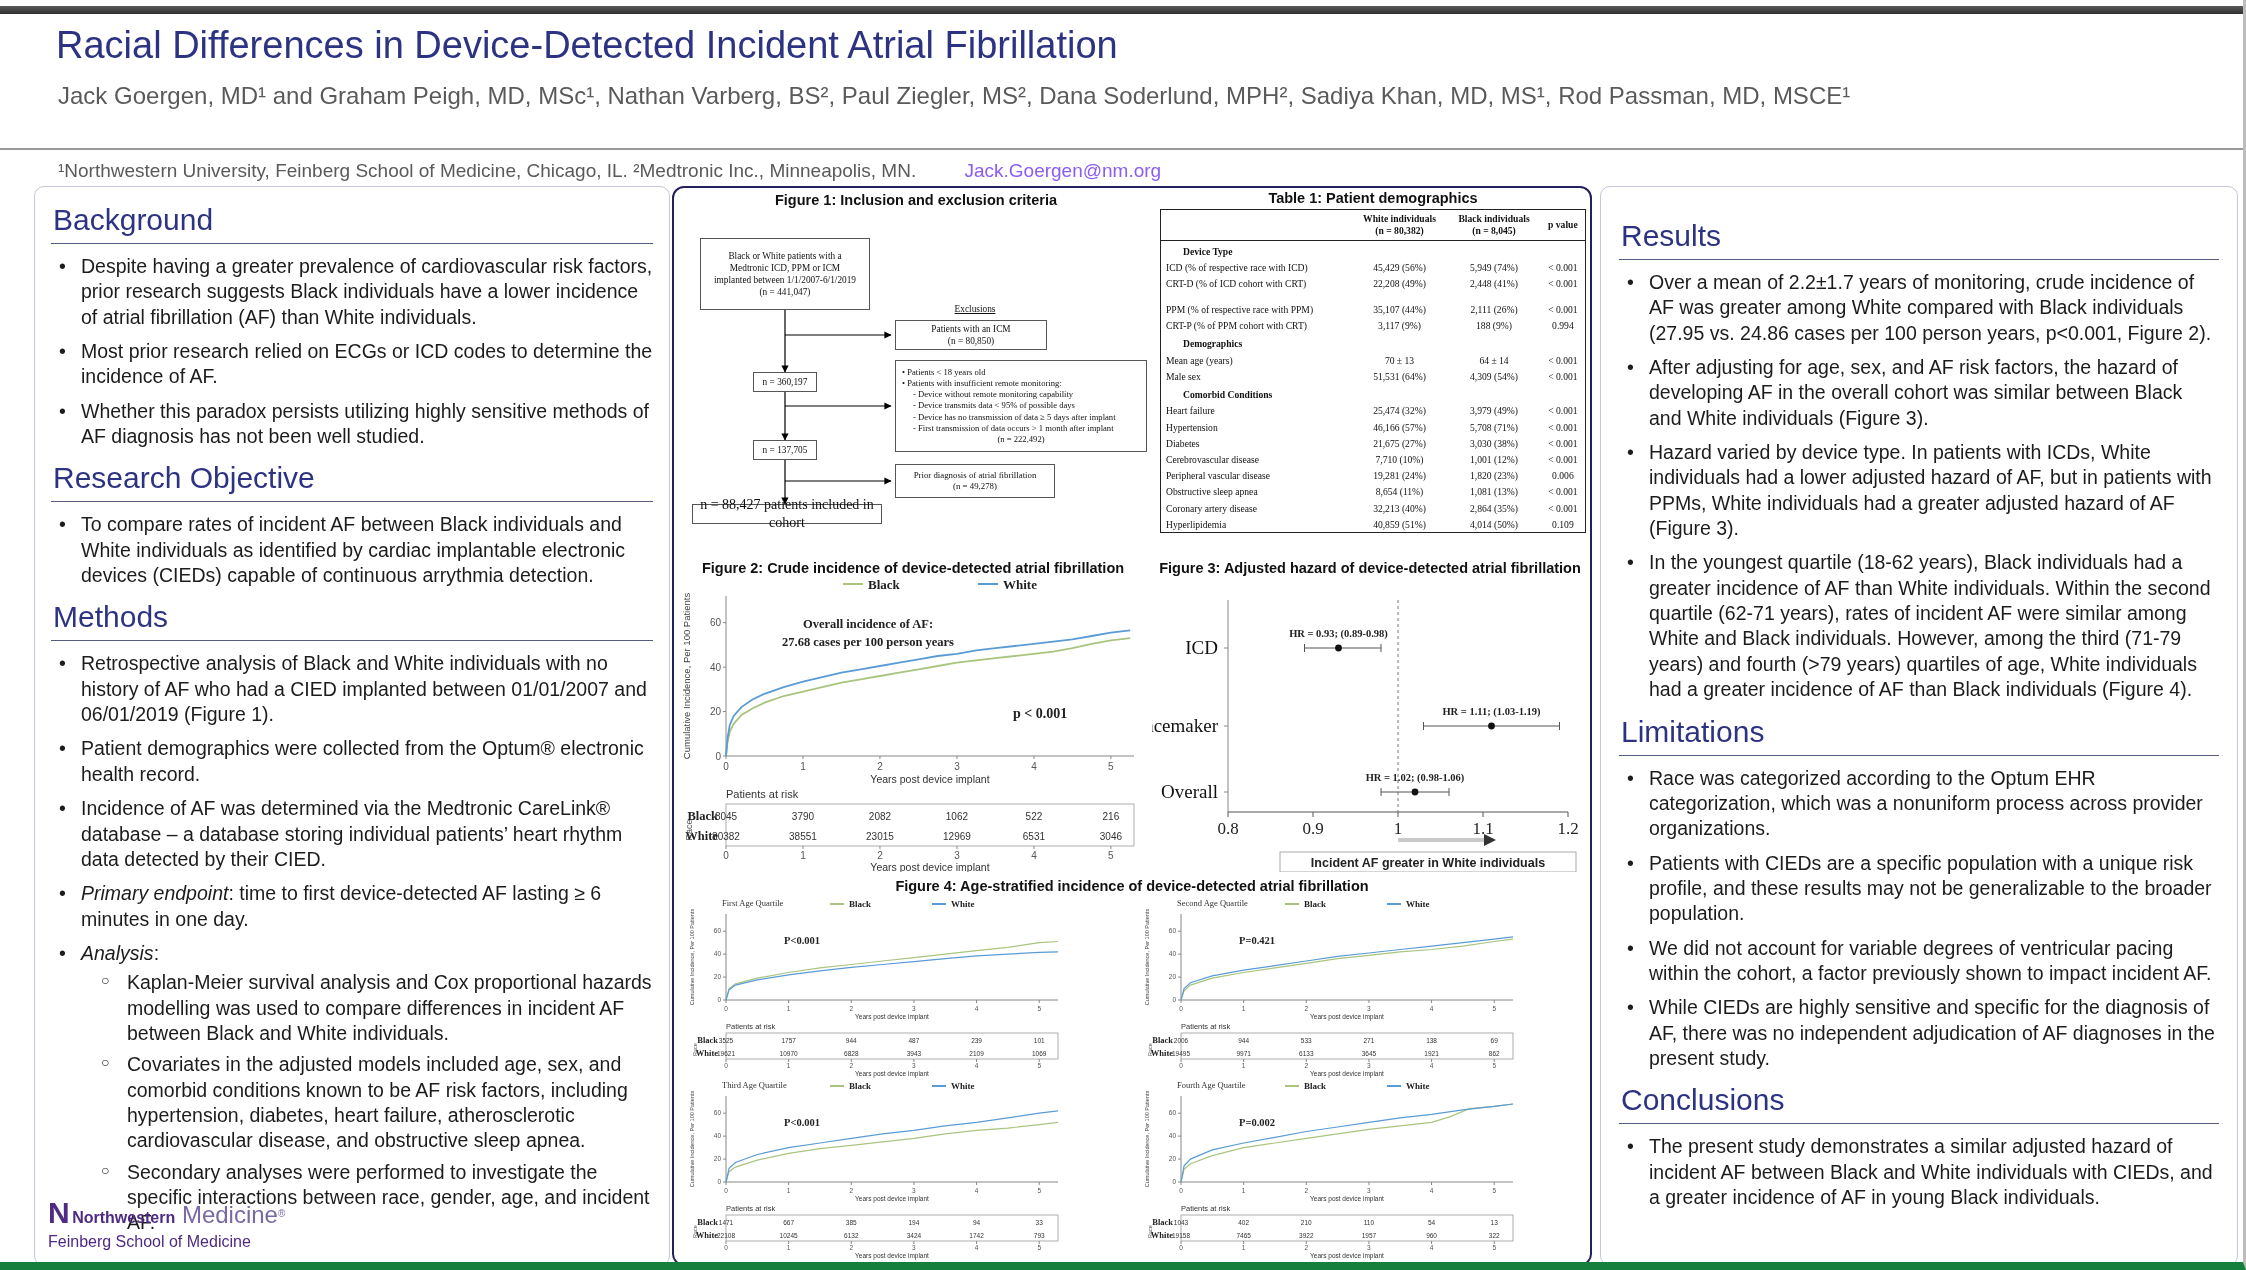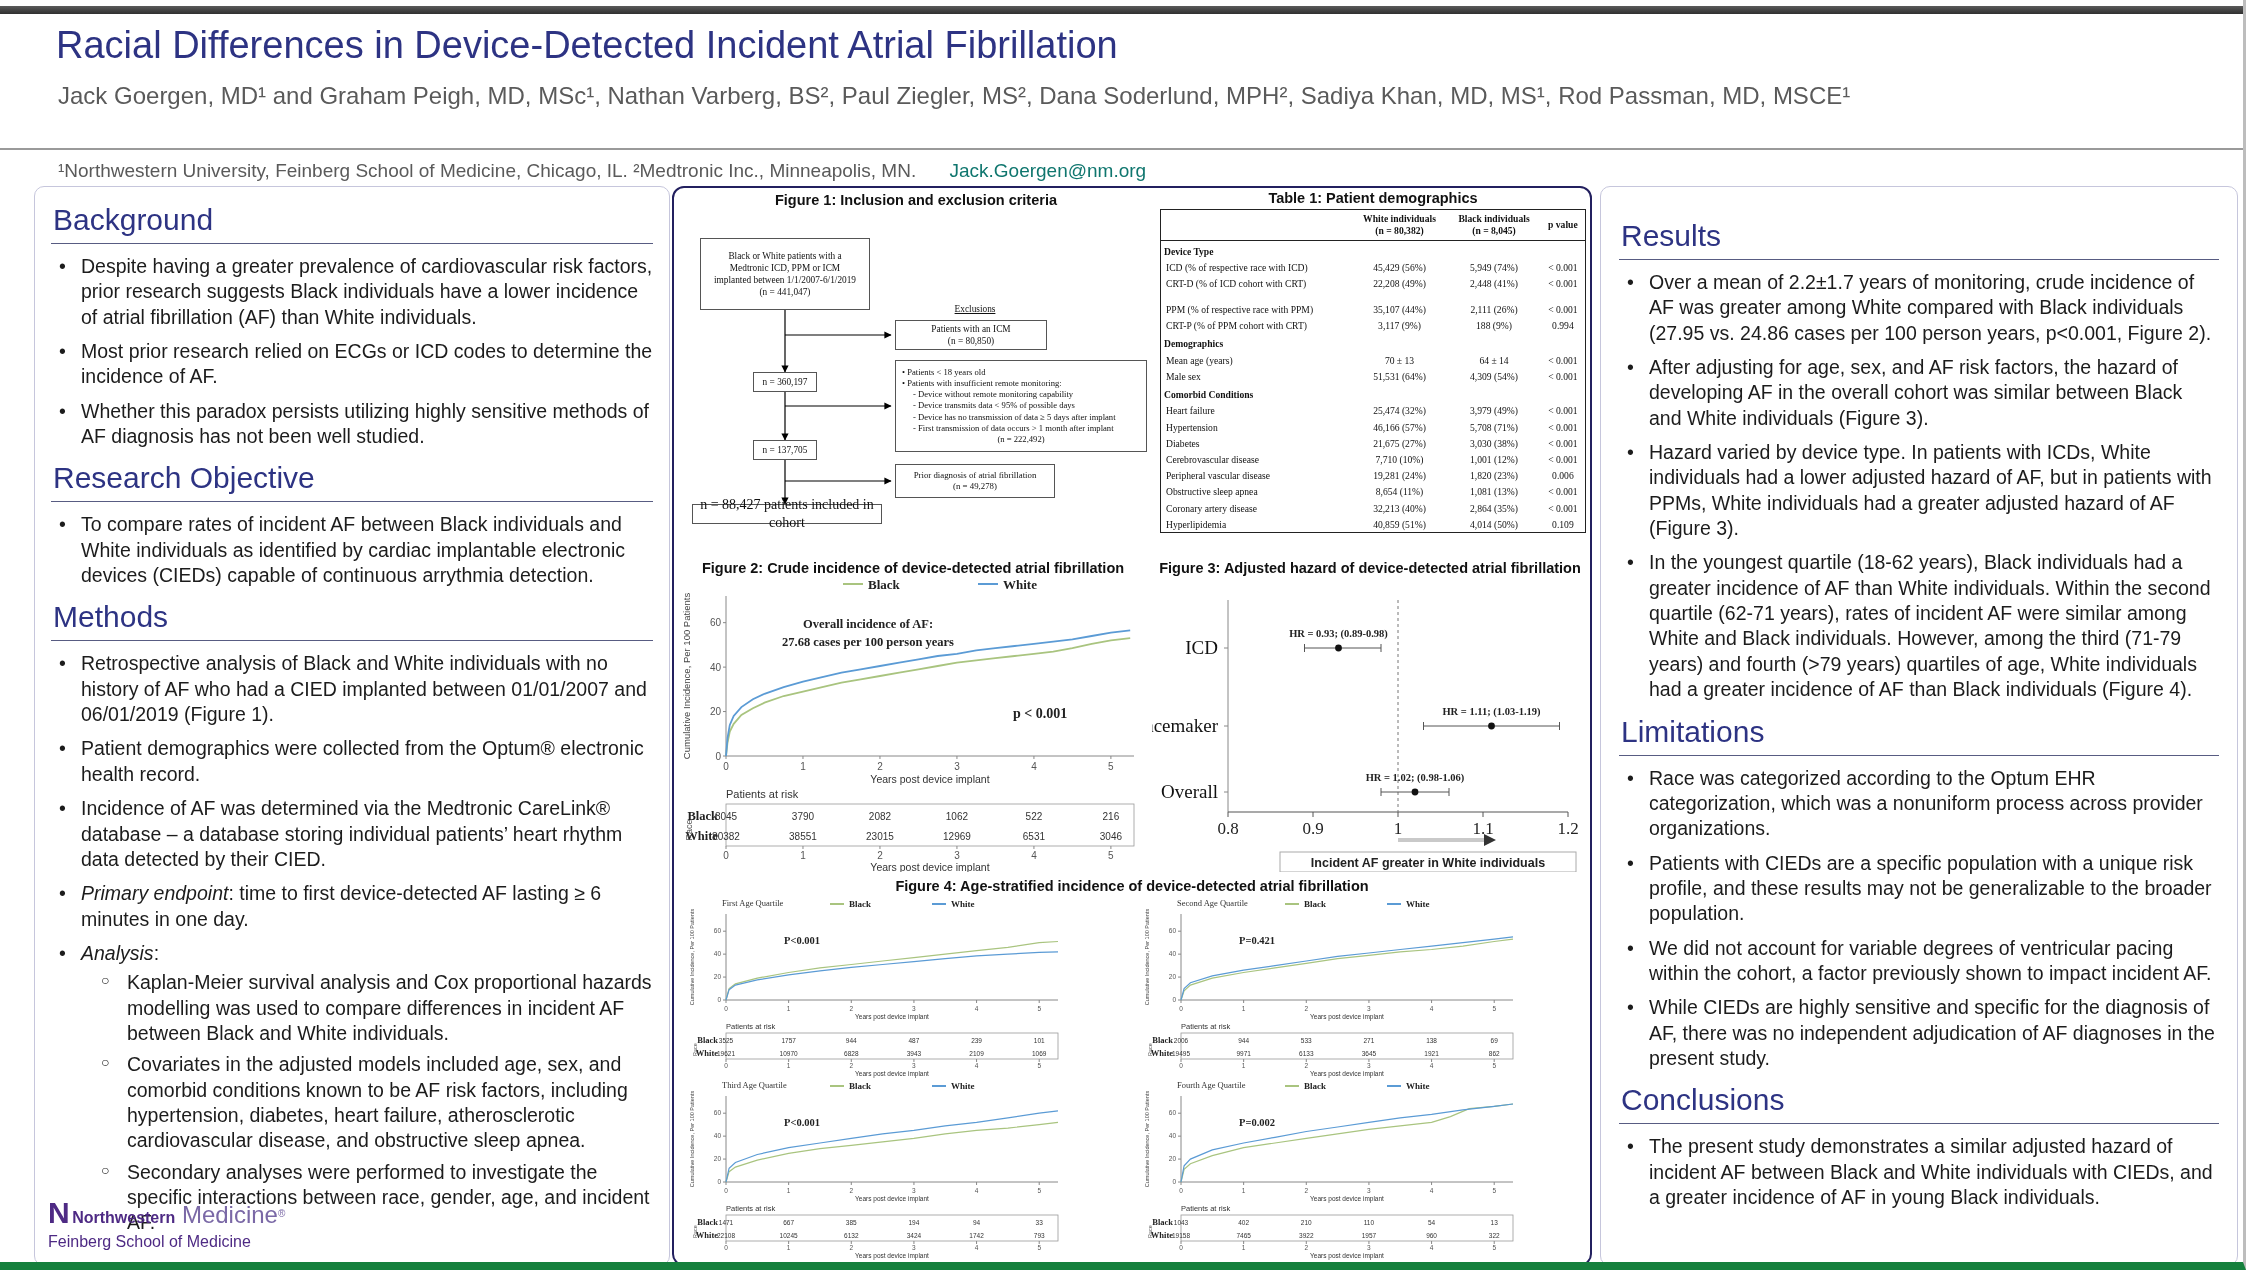--- a/index.html
+++ b/index.html
@@ -4,21 +4,21 @@
 <style>
   html,body{margin:0;padding:0;background:#e9e9e9;}
   .poster{position:relative;width:2246px;height:1270px;background:#ffffff;
     font-family:"Liberation Sans",sans-serif;color:#1c1c1c;overflow:hidden;
     border-right:3px solid #bdbdbd;border-bottom:8px solid #15803d;box-sizing:border-box;}
   .topbar{position:absolute;left:0;top:6px;width:100%;height:8px;background:linear-gradient(#5a5a5a,#2f2f2f);}
   .title{position:absolute;left:56px;top:24px;font-size:38px;color:#2d3383;}
   .authors{position:absolute;left:58px;top:82px;font-size:24px;color:#5a5a5a;white-space:nowrap;}
   .hr1{position:absolute;left:0;top:148px;width:100%;height:2px;background:#9a9a9a;}
   .affil{position:absolute;left:58px;top:160px;font-size:19px;color:#5a5a5a;}
-  .affil .email{color:#0f766e;margin-left:28px;}
+  .affil .email{color:#8b5cf6;margin-left:43px;}
 
   .col{position:absolute;top:186px;height:1080px;box-sizing:border-box;}
   .col-left{left:34px;width:636px;border:1px solid #c6c6dc;border-radius:10px;padding:4px 16px 8px 16px;}
   .col-right{left:1600px;width:638px;border:1px solid #c6c6dc;border-radius:10px;padding:20px 18px 8px 18px;}
   h2{font-size:30px;font-weight:400;color:#2d3383;margin:12px 0 6px 2px;}
   .rule{height:1px;background:#585c82;margin:0 0 10px 0;}
   ul.b{list-style:none;margin:0 0 6px 0;padding:0;font-size:19.5px;line-height:1.3;}
   ul.b>li{position:relative;padding-left:30px;margin-bottom:9px;}
   ul.b>li::before{content:"\2022";position:absolute;left:8px;top:0;}
   ul.sub{list-style:none;margin:4px 0 0 0;padding:0;}
@@ -49,21 +49,21 @@
   .fb{margin-left:3px;}
   .fc{text-align:center;}
 
   
   .tbl1{position:absolute;left:486px;top:2px;width:426px;}
   table.t1{width:100%;border-collapse:collapse;font-family:"Liberation Serif",serif;font-size:9.6px;color:#111;margin-top:3px;border:1.5px solid #222;}
   table.t1 th{font-weight:bold;text-align:center;padding:3px 2px;border-bottom:1.2px solid #222;line-height:1.25;}
   table.t1 th.empty{border-bottom:1.2px solid #222;}
   table.t1 td{padding:2.6px 3px;text-align:center;}
   table.t1 td.lbl{text-align:left;padding-left:5px;}
-  table.t1 tr.sec td{font-weight:bold;text-align:left;padding-top:5px;padding-left:3px;}
+  table.t1 tr.sec td{font-weight:bold;text-align:left;padding-top:5px;padding-left:22px;}
   table.t1 tr.gap td{padding:0;height:9px;}
 
   svg text{font-family:"Liberation Sans",sans-serif;}
   svg .serif{font-family:"Liberation Serif",serif;}
 </style>
 </head>
 <body>
 
 <div class="poster">
   <div class="topbar"></div>

